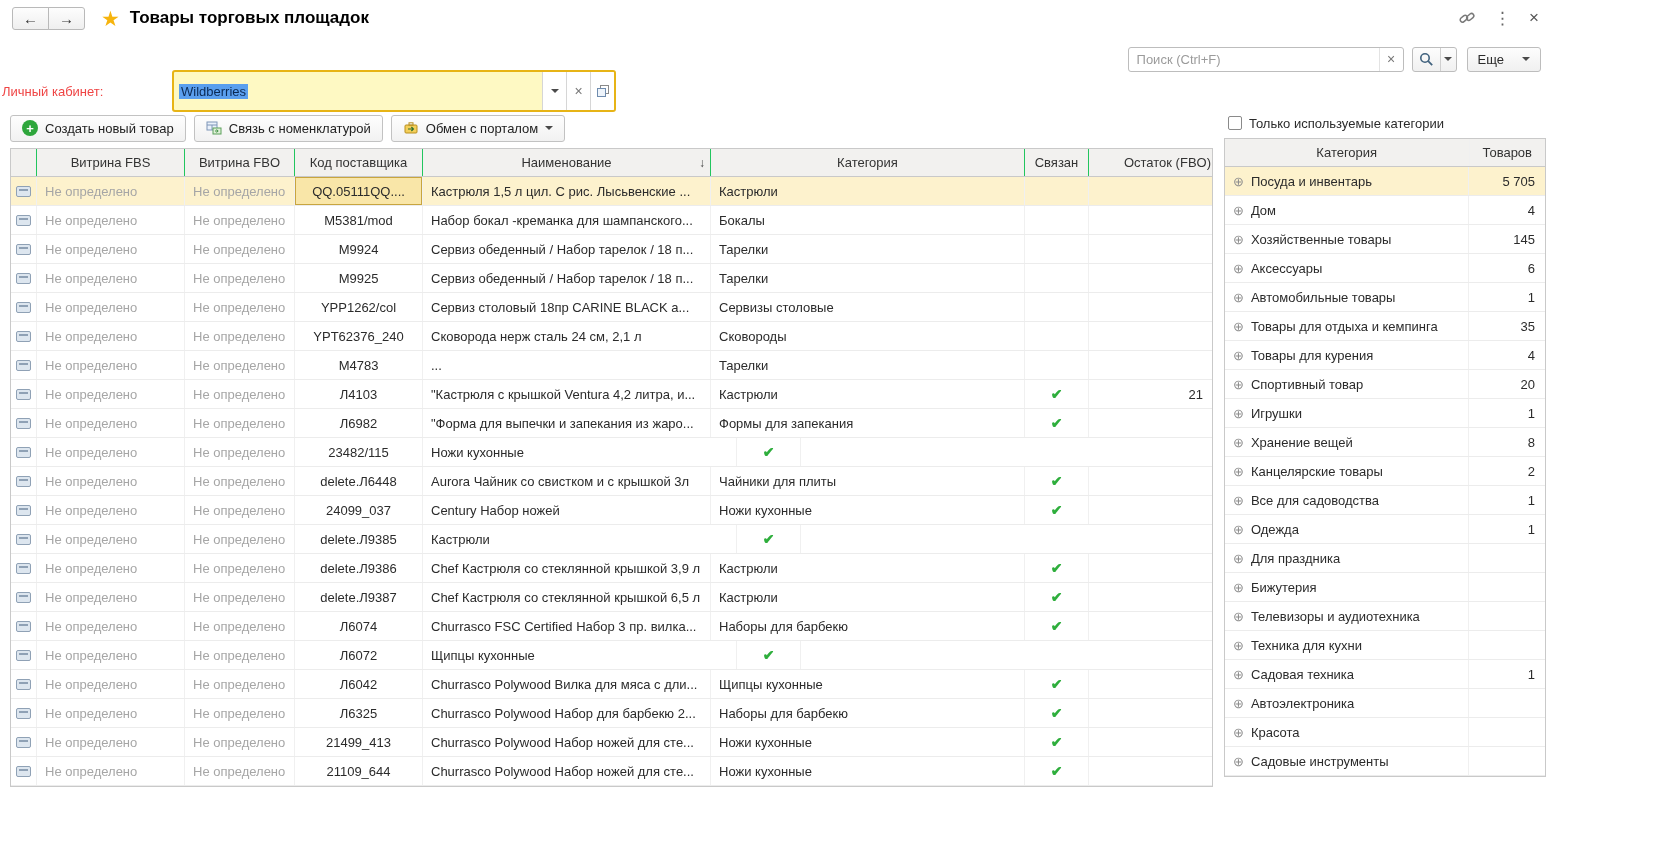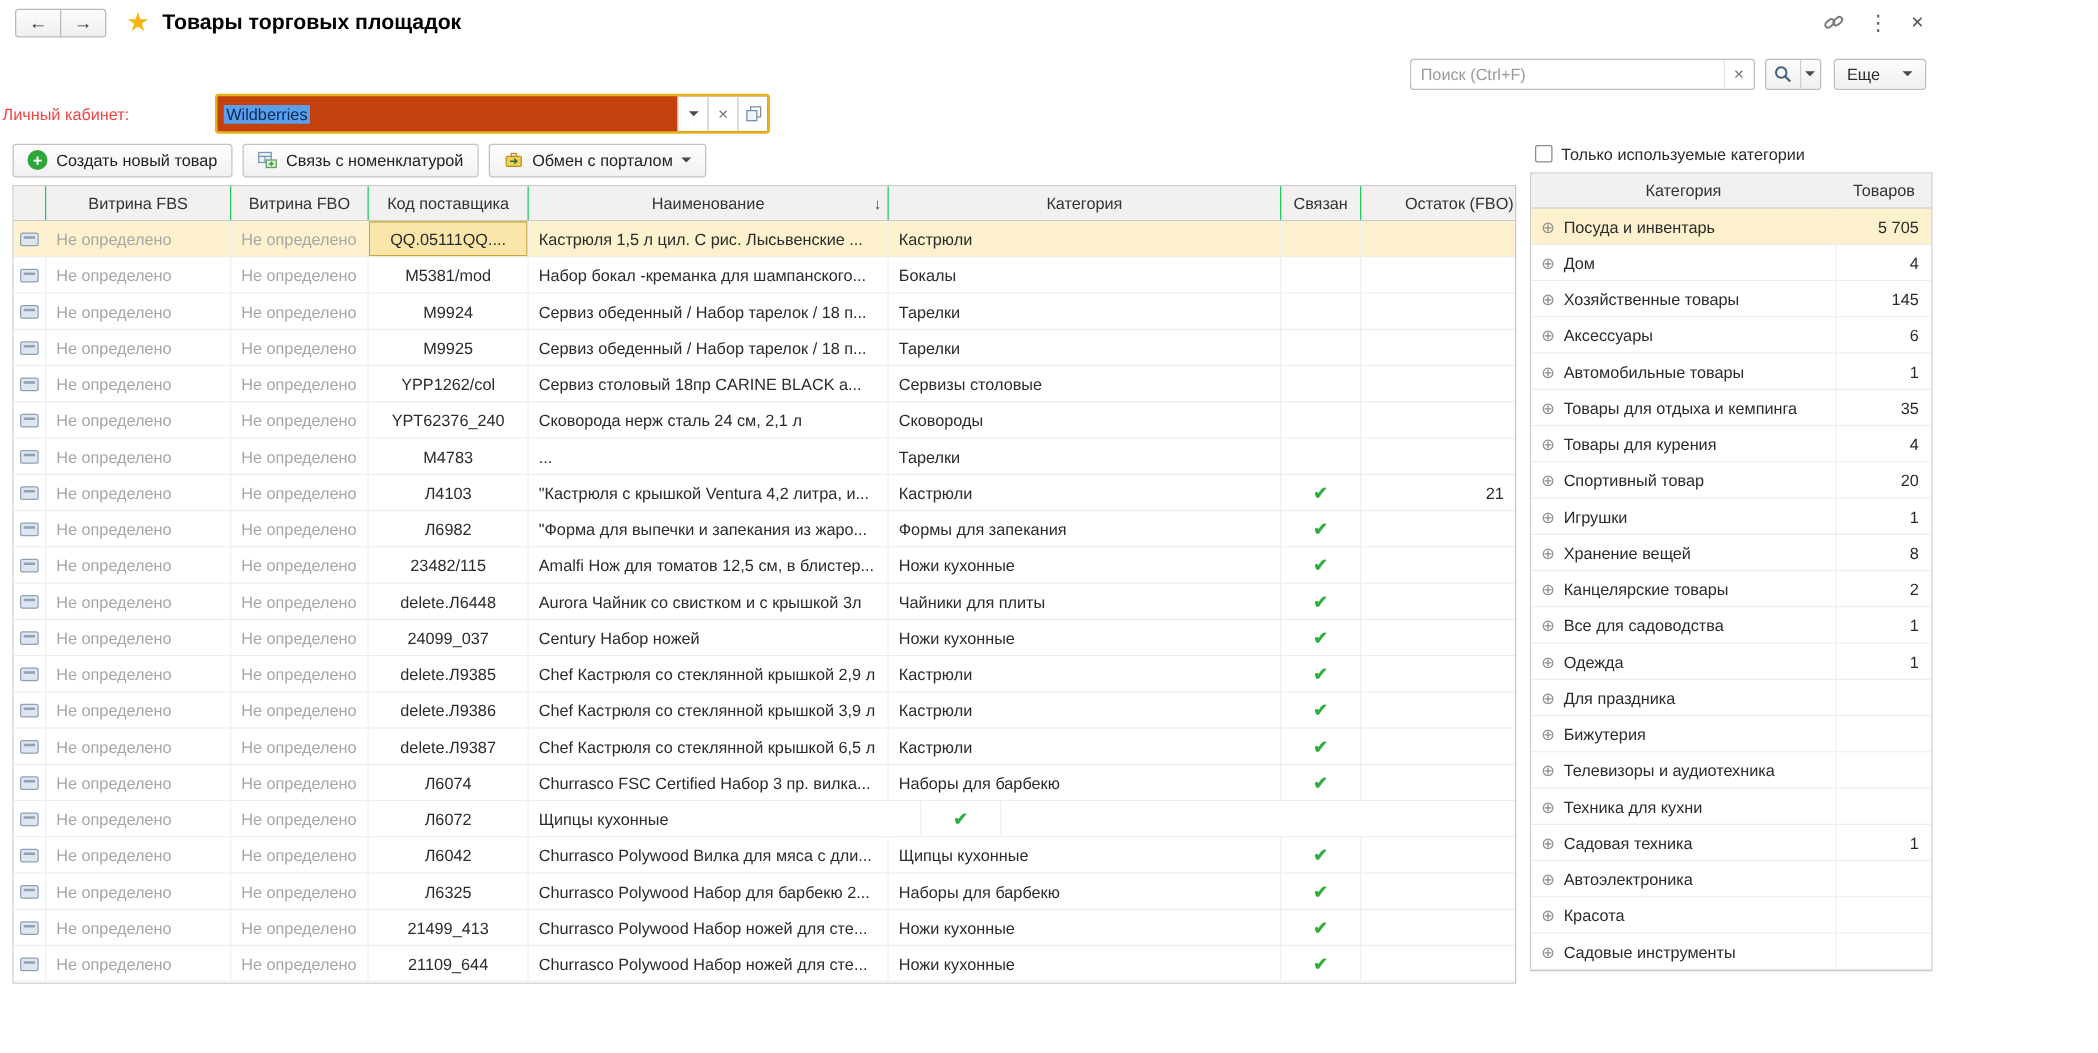--- a/index.html
+++ b/index.html
@@ -31,21 +31,21 @@
   .search-split { display:flex; margin-left:8px; height:25px; border:1px solid #bdbdbd; border-radius:3px; overflow:hidden; background:linear-gradient(#fdfdfd,#f0f0f0); }
   .split-main { width:27px; display:flex; align-items:center; justify-content:center; cursor:pointer; }
   .split-caret { width:16px; display:flex; align-items:center; justify-content:center; border-left:1px solid #cfcfcf; cursor:pointer; }
   .more-btn { margin-left:10px; height:25px; padding:0 10px; display:flex; align-items:center; gap:18px;
               background:linear-gradient(#fdfdfd,#f0f0f0); border:1px solid #bdbdbd; border-radius:3px; cursor:pointer; }
   .caret { width:0; height:0; border-left:4px solid transparent; border-right:4px solid transparent; border-top:4px solid #4a4a4a; display:inline-block; }
 
   
   .row3 { height:34px; display:flex; align-items:center; }
   .cab-label { margin-left:2px; width:170px; color:#ef4444; }
-  .combo { width:444px; height:32px; border:2px solid #e7b416; border-radius:3px; background:#c2410c; display:flex; align-items:center; overflow:hidden; }
+  .combo { width:444px; height:42px; border:2px solid #e7b416; border-radius:3px; background:#fef9c3; display:flex; align-items:center; overflow:hidden; }
   .combo-value { flex:1; padding:0 5px; white-space:nowrap; overflow:hidden; }
   .sel-text { background:#5a9fee; color:#0a2a55; padding:1px 2px; }
   .combo-btn { width:24px; height:100%; border-left:1px solid #d6d6d6; display:flex; align-items:center; justify-content:center; background:#fff; cursor:pointer; color:#777; font-size:14px; }
 
   
   .content { display:flex; align-items:flex-start; margin-top:0; }
   .left-col { width:1203px; margin-left:10px; }
   .right-col { width:322px; margin-left:11px; }
 
   .toolbar { height:40px; display:flex; align-items:center; gap:8px; }
@@ -319,21 +319,20 @@
               </div>
               <div class="c c-stock"></div>
             </div>
             <div class="trow">
               <div class="c c-icon">
                 <span class="prod-ic"></span>
               </div>
               <div class="c c-fbs und">Не определено</div>
               <div class="c c-fbo und">Не определено</div>
               <div class="c c-code">23482/115</div>
-              <div class="c c-name">Amalfi Нож для томатов 12,5 см, в блистер...</div>
               <div class="c c-cat">Ножи кухонные</div>
               <div class="c c-link">
                 <span class="check">✔</span>
               </div>
               <div class="c c-stock"></div>
             </div>
             <div class="trow">
               <div class="c c-icon">
                 <span class="prod-ic"></span>
               </div>
@@ -361,21 +360,20 @@
               </div>
               <div class="c c-stock"></div>
             </div>
             <div class="trow">
               <div class="c c-icon">
                 <span class="prod-ic"></span>
               </div>
               <div class="c c-fbs und">Не определено</div>
               <div class="c c-fbo und">Не определено</div>
               <div class="c c-code">delete.Л9385</div>
-              <div class="c c-name">Chef Кастрюля со стеклянной крышкой 2,9 л</div>
               <div class="c c-cat">Кастрюли</div>
               <div class="c c-link">
                 <span class="check">✔</span>
               </div>
               <div class="c c-stock"></div>
             </div>
             <div class="trow">
               <div class="c c-icon">
                 <span class="prod-ic"></span>
               </div>

